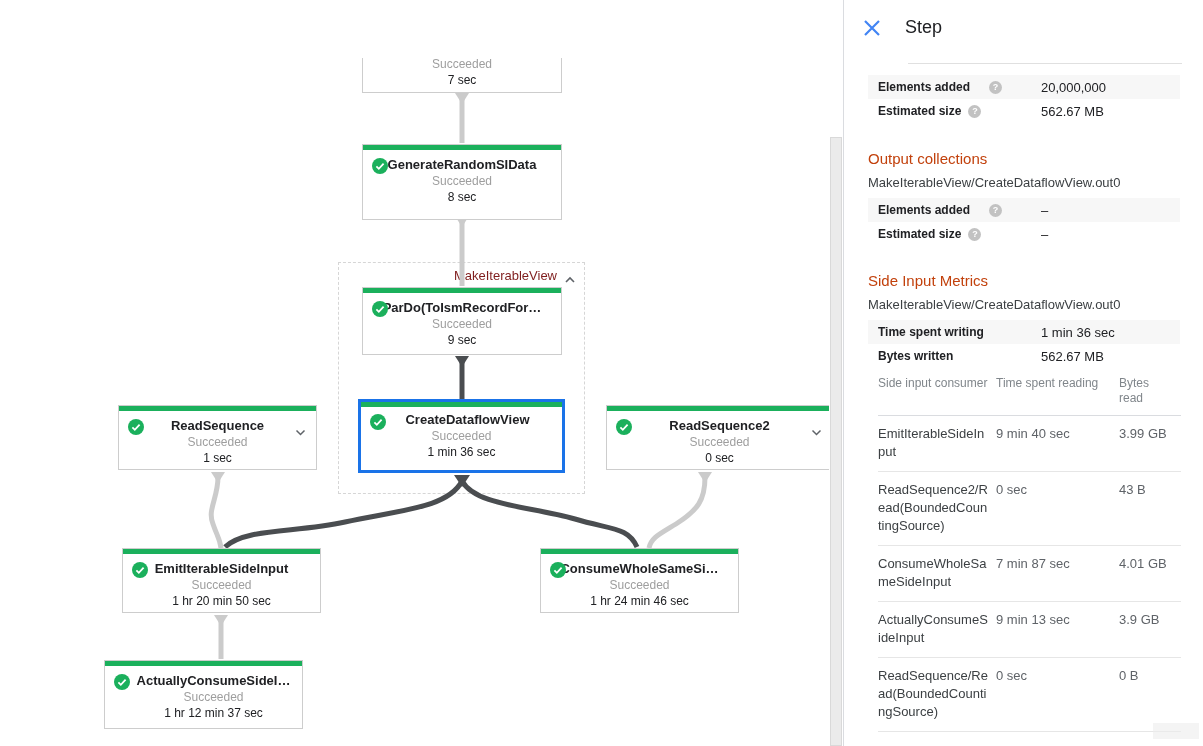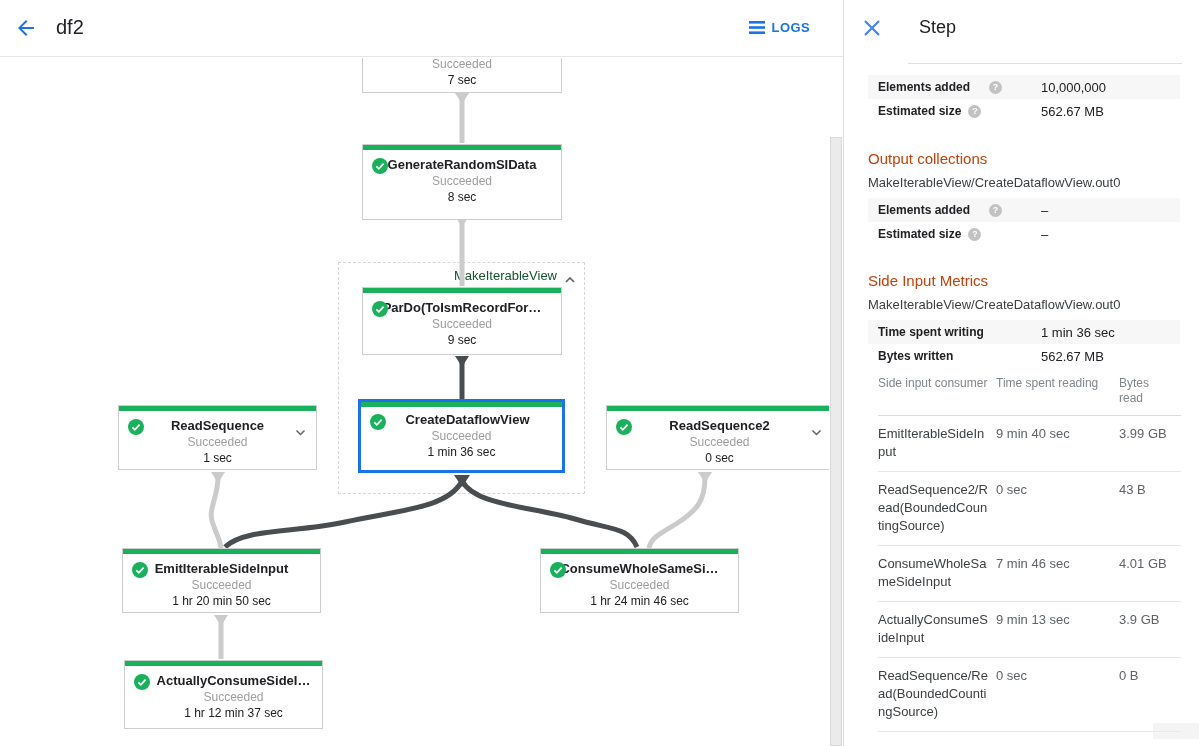--- a/index.html
+++ b/index.html
@@ -13,21 +13,21 @@
 
   
   .graph{position:absolute;left:0;top:58px;width:829px;height:688px;overflow:hidden;background:#fff;}
   .edges{position:absolute;left:0;top:0;}
   .edge-gray{stroke:#cbcbcb;stroke-width:5;fill:none;}
   .edge-dark{stroke:#4a4d50;stroke-width:5;fill:none;}
   .tri-gray{fill:#cbcbcb;}
   .tri-dark{fill:#4a4d50;}
 
   .group-box{position:absolute;left:338px;top:204px;width:247px;height:232px;border:1px dashed #d6d6d6;box-sizing:border-box;}
-  .group-label{position:absolute;top:5px;right:27px;font-size:13px;color:#14532d;}
+  .group-label{position:absolute;top:5px;right:27px;font-size:13px;color:#7f1d1d;}
   .group-chev{position:absolute;top:9px;right:8px;width:12px;height:12px;cursor:pointer;}
 
   .node{position:absolute;background:#fff;border:1px solid #cdcdcd;box-sizing:border-box;text-align:center;cursor:pointer;}
   .node .bar{position:absolute;top:0;left:0;right:0;height:5px;background:#1bb05c;}
   .node .title{margin-top:11px;font-size:13px;font-weight:700;color:#202124;line-height:17px;white-space:nowrap;overflow:hidden;}
   .node .status{font-size:12px;color:#9e9e9e;line-height:16px;}
   .node .time{font-size:12px;color:#202124;line-height:16px;}
   .node.selected{border:3px solid #1a73e8;}
   .node.selected .title{margin-top:9px;padding-left:12px;}
   .check{position:absolute;left:9px;top:13px;width:16px;height:16px;}
@@ -36,21 +36,21 @@
 
   
   .gscroll{position:absolute;left:829px;top:58px;width:14px;height:688px;background:#fff;}
   .gthumb{position:absolute;left:1px;top:79px;width:12px;height:609px;background:#ebebeb;border:1px solid #d9d9d9;box-sizing:border-box;cursor:pointer;}
   .vdivider{position:absolute;left:843px;top:0;width:1px;height:746px;background:#dadce0;}
   .corner-scroll{position:absolute;left:1153px;top:723px;width:46px;height:16px;background:#ededed;opacity:.6;}
 
   
   .panel{position:absolute;left:844px;top:0;width:359px;height:746px;background:#fff;}
   .close-btn{position:absolute;left:19px;top:19px;width:20px;height:20px;cursor:pointer;}
-  .step-title{position:absolute;left:75px;top:17px;font-size:18px;color:#202124;}
+  .step-title{position:absolute;left:61px;top:17px;font-size:18px;color:#202124;}
   .panel-body{position:absolute;left:0;top:59px;width:359px;height:687px;overflow:hidden;box-sizing:border-box;padding:0 23px 0 24px;}
 
   .clip-row{position:relative;height:8px;overflow:visible;}
   .clip-top{position:absolute;left:0;top:-8px;height:15px;overflow:hidden;font-size:13px;color:#3c4043;}
   .clip-top span{display:block;margin-top:-6px;}
   .tail-line{position:absolute;left:40px;right:-2px;top:4px;height:1px;background:#e0e0e0;}
 
   .mrows{margin-top:8px;}
   .mrow{position:relative;display:flex;align-items:center;height:24px;padding-left:10px;box-sizing:border-box;}
   .mrow.alt{background:#f7f7f7;gap:12px;}
@@ -69,36 +69,20 @@
   table.si td{font-size:13px;text-align:left;vertical-align:top;padding:9px 8px 10px 0;border-bottom:1px solid #e6e6e6;line-height:18px;}
   td.c1{color:#3c4043;word-break:break-all;}
   td.c2,td.c3{color:#5f6368;}
   col.w1{width:118px;} col.w2{width:123px;} col.w3{width:62px;}
 </style>
 </head>
 <body>
 
 <div id="app">
 
-  <div class="toolbar">
-    <div class="back-btn">
-      <svg width="24" height="24" viewBox="0 0 24 24">
-          <path fill="#1a73e8" d="M20 11H7.8l5.6-5.6L12 4l-8 8 8 8 1.4-1.4L7.8 13H20z"></path>
-        </svg>
-    </div>
-    <div class="job-title">df2</div>
-    <div class="logs-btn">
-      <svg width="16" height="13" viewBox="0 0 16 13">
-        <rect x="0" y="0" width="16" height="2.6" fill="#1a73e8"></rect>
-          <rect x="0" y="5.2" width="16" height="2.6" fill="#1a73e8"></rect>
-          <rect x="0" y="10.4" width="16" height="2.6" fill="#1a73e8"></rect>
-      </svg>
-      <span>LOGS</span>
-    </div>
-  </div>
 
   <div class="graph">
 
     <div class="group-box">
       <span class="group-label">MakeIterableView</span>
       <span class="group-chev">
         <svg width="12" height="12" viewBox="0 0 12 12">
             <path d="M2 8 L6 4 L10 8" stroke="#5f6368" stroke-width="1.6" fill="none"></path>
           </svg>
       </span>
@@ -206,21 +190,21 @@
       <div class="bar"></div>
       <span class="check"><svg width="16" height="16" viewBox="0 0 16 16">
             <circle cx="8" cy="8" r="8" fill="#1bb05c"></circle>
             <path d="M4.4 8.4l2.4 2.4 4.8-5.2" stroke="#fff" stroke-width="1.8" fill="none"></path>
           </svg></span>
       <div class="title">ConsumeWholeSameSi…</div>
       <div class="status">Succeeded</div>
       <div class="time">1 hr 24 min 46 sec</div>
     </div>
 
-    <div class="node" style="left:124px;top:602px;width:199px;height:69px;padding-left:20px;">
+    <div class="node" style="left:104px;top:602px;width:199px;height:69px;padding-left:20px;">
       <div class="bar"></div>
       <span class="check"><svg width="16" height="16" viewBox="0 0 16 16">
             <circle cx="8" cy="8" r="8" fill="#1bb05c"></circle>
             <path d="M4.4 8.4l2.4 2.4 4.8-5.2" stroke="#fff" stroke-width="1.8" fill="none"></path>
           </svg></span>
       <div class="title">ActuallyConsumeSideI…</div>
       <div class="status">Succeeded</div>
       <div class="time">1 hr 12 min 37 sec</div>
     </div>
   </div>
@@ -244,21 +228,21 @@
         <div class="clip-top">
             <span>.out0</span>
           </div>
         <div class="tail-line"></div>
       </div>
 
       <div class="mrows">
         <div class="mrow alt">
           <span class="lbl">Elements added</span>
           <span class="help">?</span>
-          <span class="val">10,000,000</span>
+          <span class="val">20,000,000</span>
         </div>
         <div class="mrow">
           <span class="lbl">Estimated size</span>
           <span class="help">?</span>
           <span class="val">562.67 MB</span>
         </div>
       </div>
 
       <h3 class="sect-h first">Output collections</h3>
       <div class="coll">MakeIterableView/CreateDataflowView.out0</div>
@@ -308,21 +292,21 @@
             <td class="c2">9 min 40 sec</td>
             <td class="c3">3.99 GB</td>
           </tr>
           <tr>
             <td class="c1">ReadSequence2/Read(BoundedCountingSource)</td>
             <td class="c2">0 sec</td>
             <td class="c3">43 B</td>
           </tr>
           <tr>
             <td class="c1">ConsumeWholeSameSideInput</td>
-            <td class="c2">7 min 46 sec</td>
+            <td class="c2">7 min 87 sec</td>
             <td class="c3">4.01 GB</td>
           </tr>
           <tr>
             <td class="c1">ActuallyConsumeSideInput</td>
             <td class="c2">9 min 13 sec</td>
             <td class="c3">3.9 GB</td>
           </tr>
           <tr>
             <td class="c1">ReadSequence/Read(BoundedCountingSource)</td>
             <td class="c2">0 sec</td>

